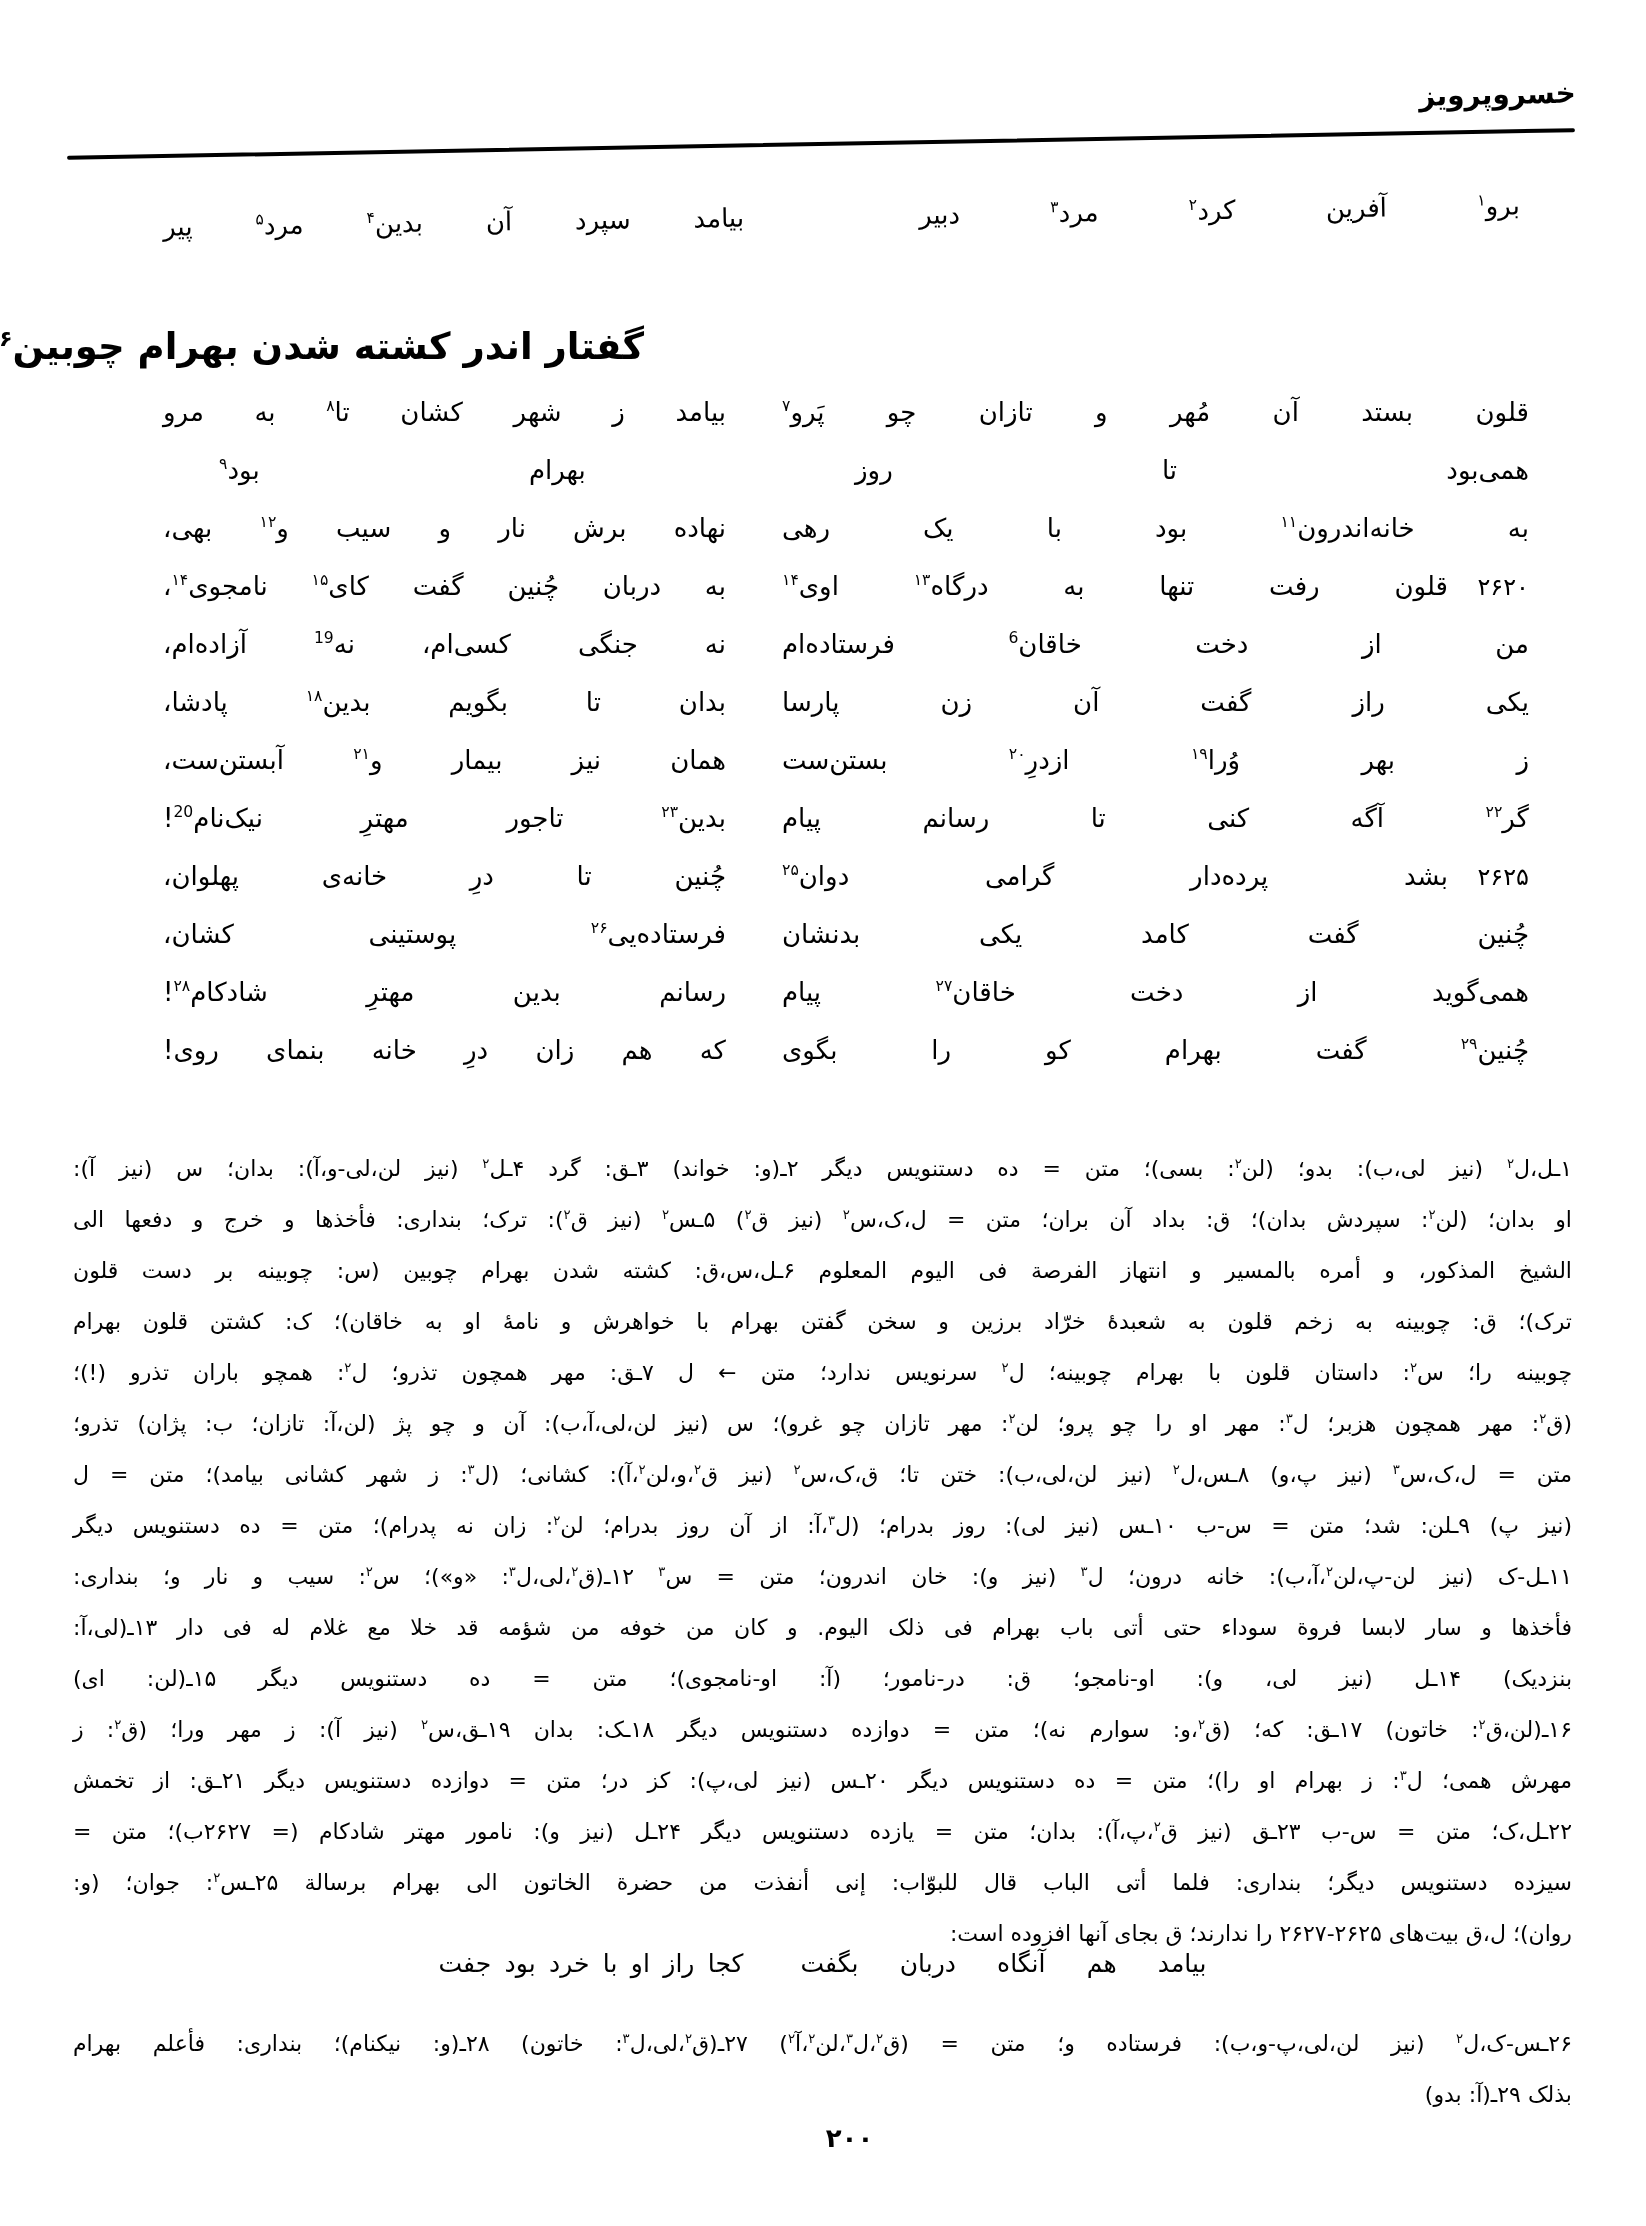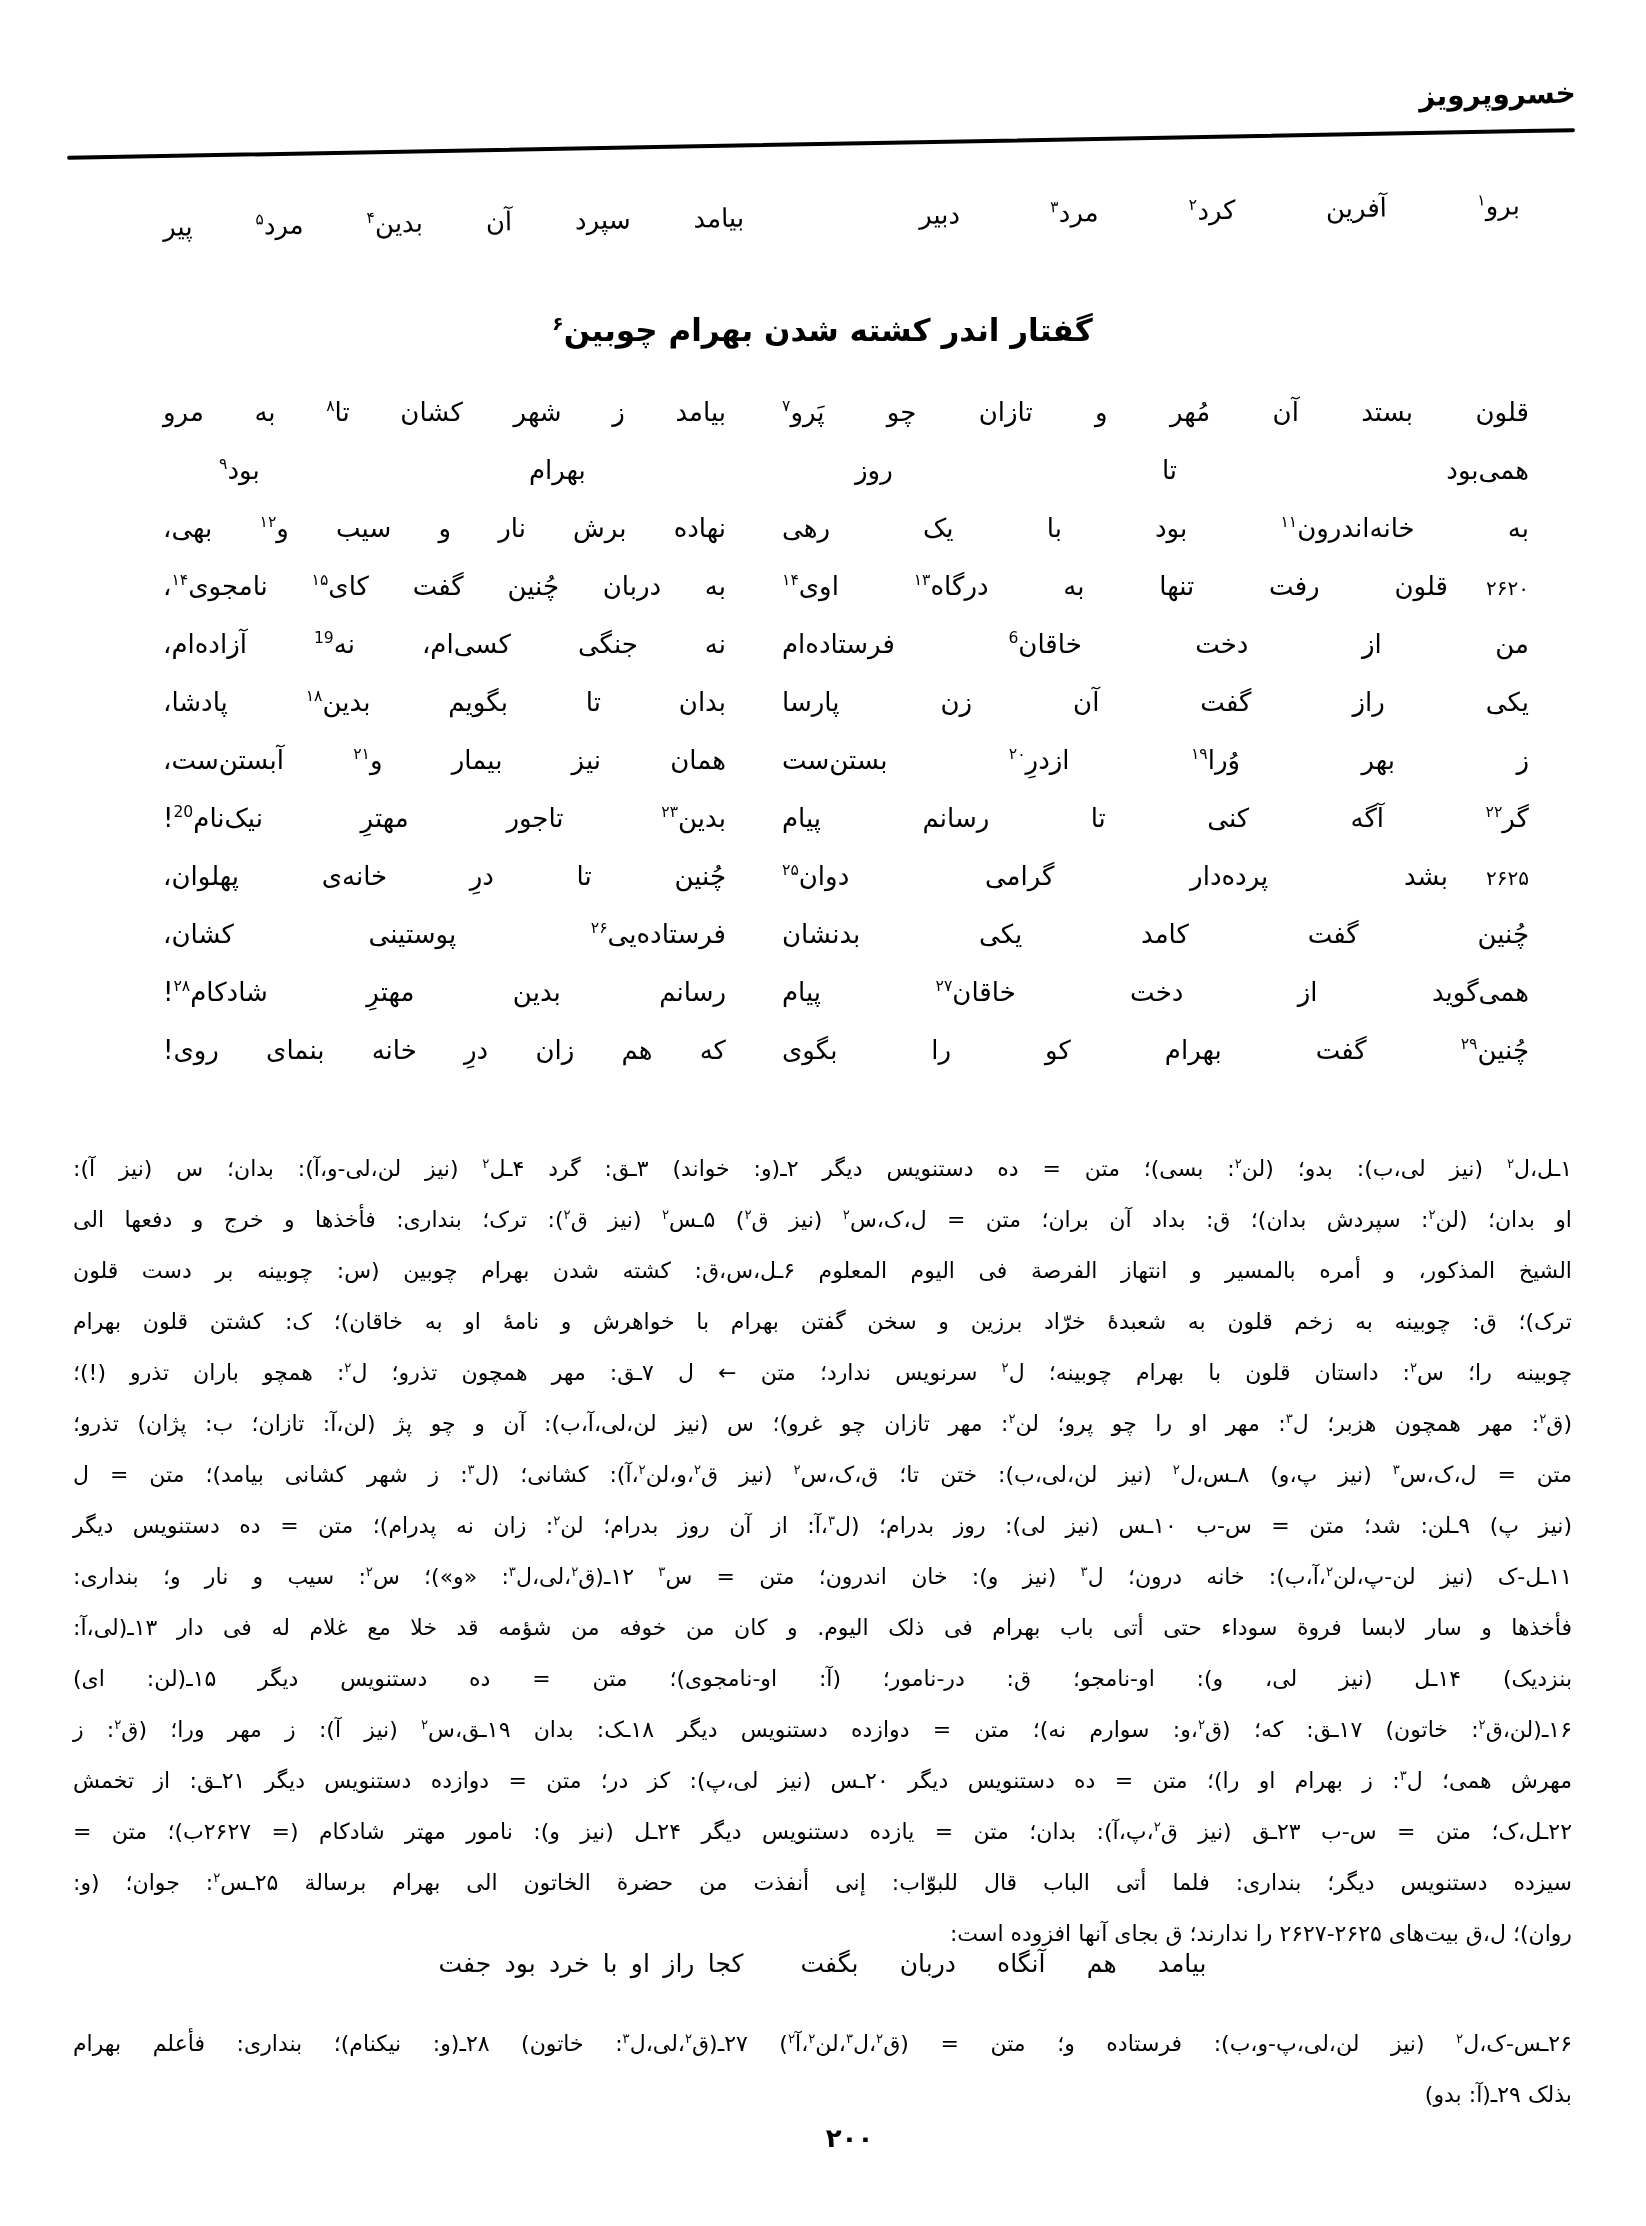--- a/index.html
+++ b/index.html
@@ -23,41 +23,41 @@
   }
   .header-rule{
     position:absolute;top:142px;left:68px;
     width:1508px;height:3.7px;background:#000;
     transform:rotate(-1.05deg);
     border-radius:1.8px;
   }
 
   
   .vrow{display:flex;align-items:baseline;}
-  .vnum{flex:0 0 auto;width:81px;font-size:20px;text-align:right;}
+  .vnum{flex:0 0 auto;width:81px;font-size:24px;text-align:right;}
   .vnum:empty{width:0;}
   .hemi{
     font-size:26px;
     text-align:justify;text-align-last:justify;
     white-space:normal;
   }
   .hemi.right{flex:1 1 auto;margin-left:56px;}
   .hemi.left{flex:0 0 auto;width:563px;}
 
   .opening-verse{
     position:absolute;top:201px;right:117px;width:1366px;
     transform:rotate(-0.9deg);
   }
   .opening-verse .hemi.right{margin-right:9.2px;margin-left:175px;}
   .opening-verse .hemi.left{width:581px;}
 
   .section-heading{
-    position:absolute;top:312px;left:0;width:100%;
-    text-align:center;
-    font-size:31px;font-weight:bold;
+    position:absolute;top:325px;left:0;width:100%;
+    text-align:left;
+    font-size:37px;font-weight:bold;
   }
 
   .verse-block{
     position:absolute;top:397px;right:117px;width:1366px;
   }
   .verse-block .vrow{height:58px;}
 
   
   .apparatus{
     position:absolute;top:1143px;right:74px;width:1499px;

